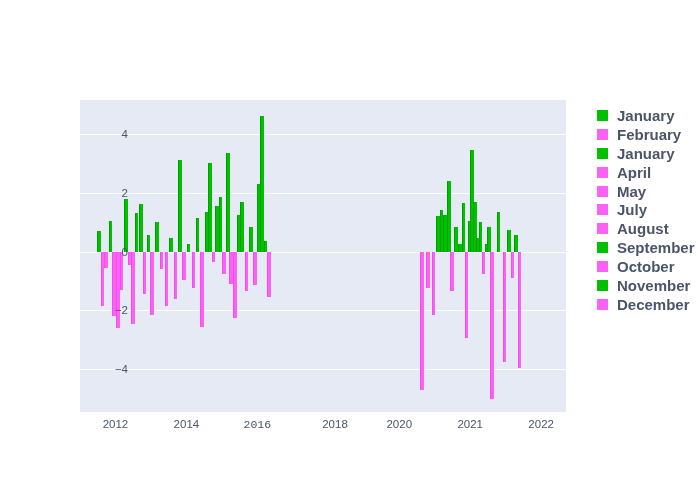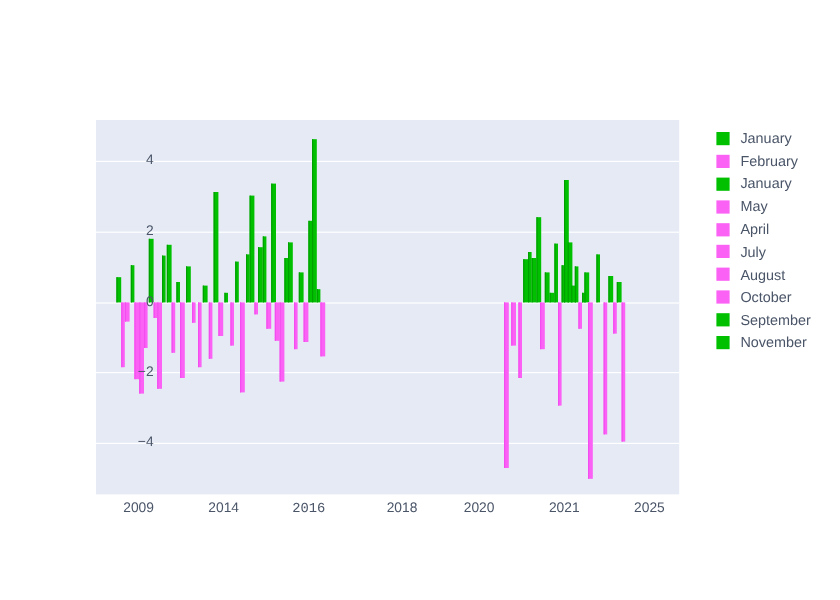--- a/index.html
+++ b/index.html
@@ -65,24 +65,25 @@
   .legend-row{
     display:flex;align-items:center;
     height:18.9px;
   }
   .legend-swatch{
     width:11px;height:11px;
     flex:0 0 11px;
     margin-right:9px;
   }
   .legend-label{
-    font-size:12px;
+    font-size:15px;
     color:#4a5568;
     white-space:nowrap;
     line-height:1;
+    font-weight:bold;
   }
 </style>
 </head>
 <body>
 
 <div id="root">
 
   <div id="plot-area">
       <div class="gridline" style="top: 269.32px;"></div>
       <div class="gridline" style="top: 210.45px;"></div>
@@ -163,65 +164,69 @@
     </div>
 
   <div id="y-axis">
       <div class="ytick" style="top: 369.32px;">−4</div>
       <div class="ytick" style="top: 310.45px;">−2</div>
       <div class="ytick" style="top: 251.58px;">0</div>
       <div class="ytick" style="top: 192.72px;">2</div>
       <div class="ytick" style="top: 133.85px;">4</div>
     </div>
   <div id="x-axis">
-      <div class="xtick" style="left: 115.47px;">2009</div>
+      <div class="xtick" style="left: 115.47px;">2012</div>
       <div class="xtick" style="left: 186.42px;">2014</div>
       <div class="xtick" style="left: 257.37px; font-family: Liberation Mono, monospace;">2016</div>
       <div class="xtick" style="left: 335px;">2018</div>
       <div class="xtick" style="left: 399.27px;">2020</div>
       <div class="xtick" style="left: 470.22px;">2021</div>
-      <div class="xtick" style="left: 541.17px;">2025</div>
+      <div class="xtick" style="left: 541.17px;">2022</div>
     </div>
 
   <div id="legend">
       <div class="legend-row">
         <span class="legend-swatch" style="background: rgb(0, 192, 0);"></span>
         <span class="legend-label">January</span>
       </div>
       <div class="legend-row">
         <span class="legend-swatch" style="background: rgb(251, 97, 245);"></span>
         <span class="legend-label">February</span>
       </div>
       <div class="legend-row">
         <span class="legend-swatch" style="background: rgb(0, 192, 0);"></span>
         <span class="legend-label">January</span>
       </div>
       <div class="legend-row">
         <span class="legend-swatch" style="background: rgb(251, 97, 245);"></span>
+        <span class="legend-label">April</span>
+      </div>
+      <div class="legend-row">
+        <span class="legend-swatch" style="background: rgb(251, 97, 245);"></span>
         <span class="legend-label">May</span>
       </div>
       <div class="legend-row">
         <span class="legend-swatch" style="background: rgb(251, 97, 245);"></span>
-        <span class="legend-label">April</span>
-      </div>
-      <div class="legend-row">
-        <span class="legend-swatch" style="background: rgb(251, 97, 245);"></span>
         <span class="legend-label">July</span>
       </div>
       <div class="legend-row">
         <span class="legend-swatch" style="background: rgb(251, 97, 245);"></span>
         <span class="legend-label">August</span>
       </div>
       <div class="legend-row">
+        <span class="legend-swatch" style="background: rgb(0, 192, 0);"></span>
+        <span class="legend-label">September</span>
+      </div>
+      <div class="legend-row">
         <span class="legend-swatch" style="background: rgb(251, 97, 245);"></span>
         <span class="legend-label">October</span>
       </div>
       <div class="legend-row">
         <span class="legend-swatch" style="background: rgb(0, 192, 0);"></span>
-        <span class="legend-label">September</span>
-      </div>
-      <div class="legend-row">
-        <span class="legend-swatch" style="background: rgb(0, 192, 0);"></span>
         <span class="legend-label">November</span>
       </div>
+      <div class="legend-row">
+        <span class="legend-swatch" style="background: rgb(251, 97, 245);"></span>
+        <span class="legend-label">December</span>
+      </div>
     </div>
 
 </div>
 
 </body></html>

